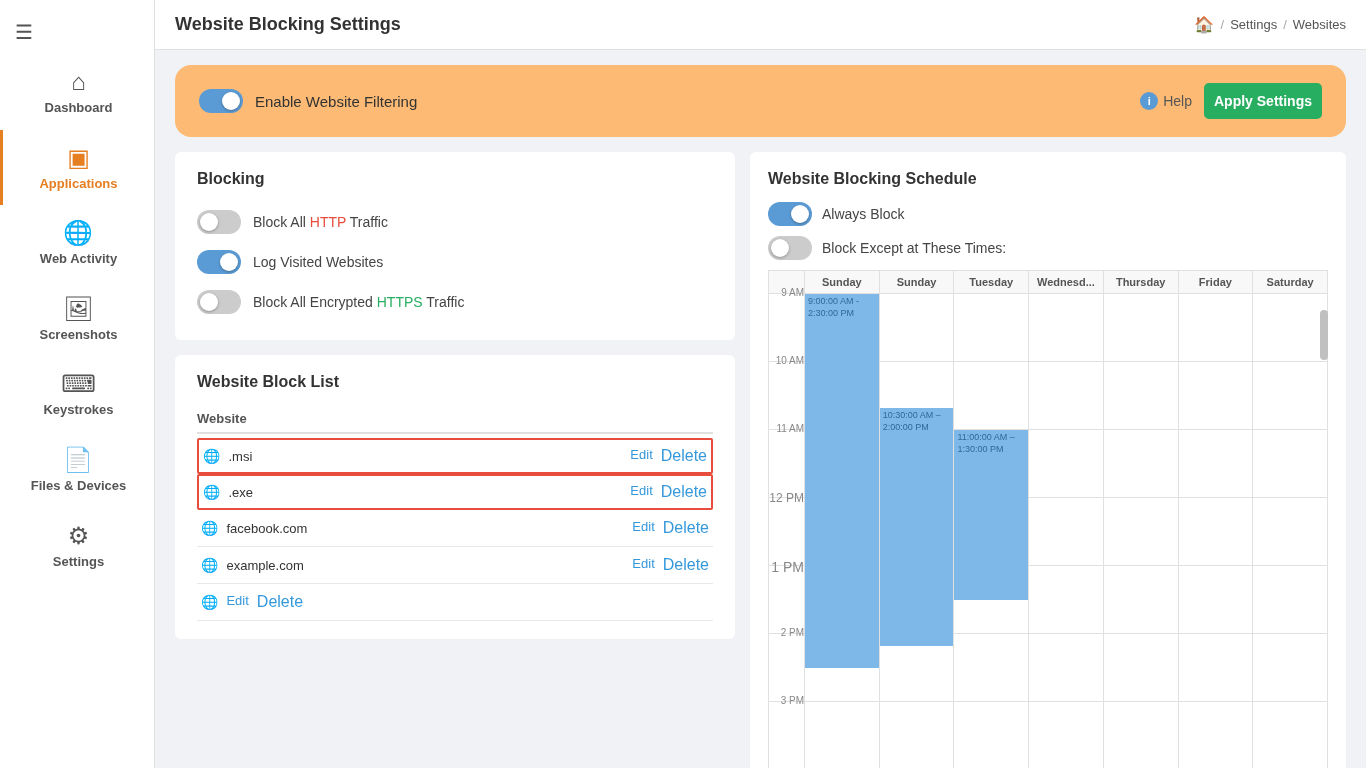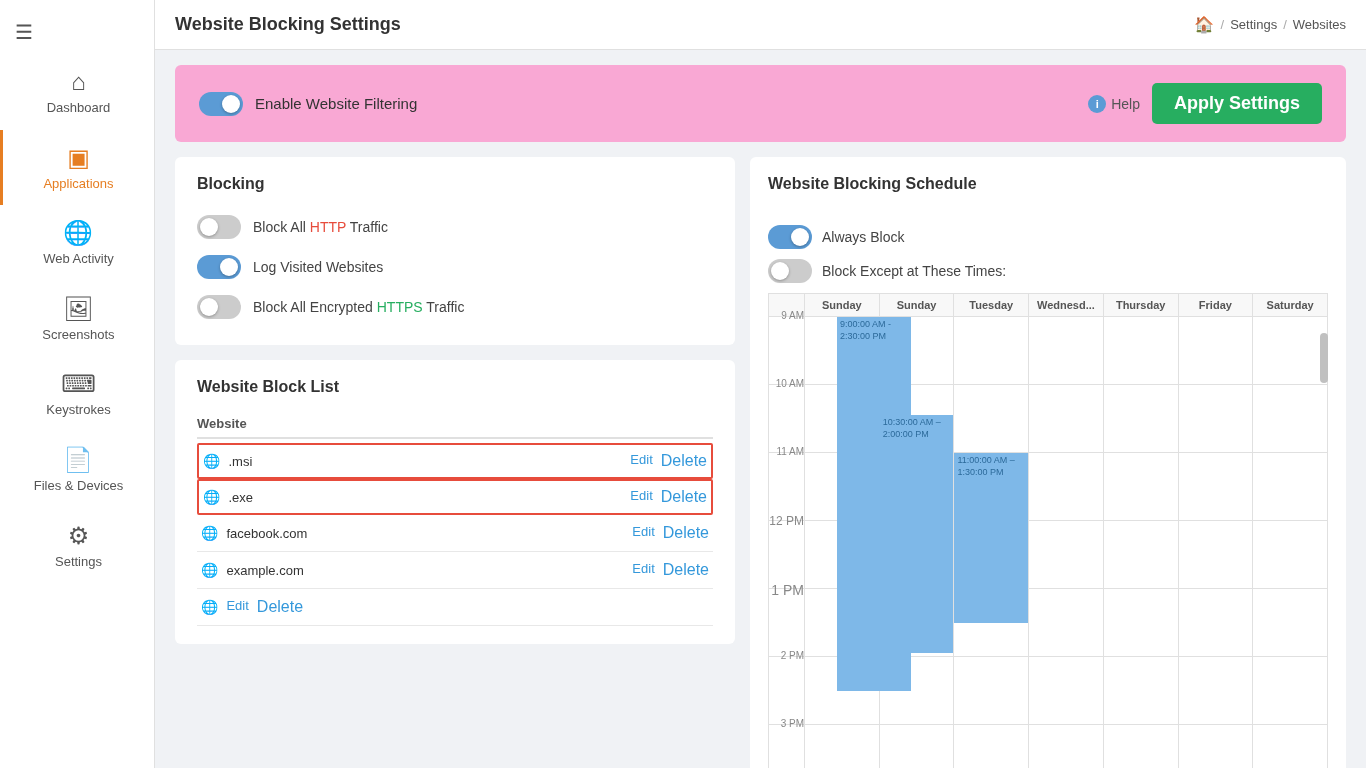--- a/index.html
+++ b/index.html
@@ -33,21 +33,21 @@
       cursor: pointer;
       color: #555;
       font-size: 13px;
       border-left: 3px solid transparent;
     }
     .sidebar-item.active { color: #e67e22; border-left-color: #e67e22; }
     .sidebar-icon {
       font-size: 24px;
       margin-bottom: 4px;
     }
-    .sidebar-label { text-align: center; line-height: 1.2; }
+    .sidebar-label { text-align: center; line-height: 1.2; font-weight: bold; }
 
     
     .main {
       flex: 1;
       display: flex;
       flex-direction: column;
       overflow: hidden;
     }
 
     
@@ -81,22 +81,22 @@
       flex: 1;
       overflow-y: auto;
       padding: 15px 20px;
       display: flex;
       flex-direction: column;
       gap: 15px;
     }
 
     
     .filter-bar {
-      background: #f9a8d4;
-      border-radius: 6px;
+      background: #fdba74;
+      border-radius: 16px;
       padding: 18px 24px;
       display: flex;
       justify-content: space-between;
     }
     .filter-left { display: flex; align-items: center; gap: 12px; }
     .filter-label { font-size: 15px; color: #333; }
     .filter-right { display: flex; align-items: center; gap: 12px; }
 
     
     .toggle-switch {
@@ -142,22 +142,22 @@
       color: #fff;
       font-size: 11px;
       display: flex; align-items: center; justify-content: center;
       font-weight: bold;
     }
     .apply-btn {
       background: #27ae60;
       color: #fff;
       border: none;
       border-radius: 5px;
-      padding: 10px 22px;
-      font-size: 18px;
+      padding: 10px 10px;
+      font-size: 14px;
       font-weight: 600;
       cursor: pointer;
     }
 
     
     .two-col {
       display: flex;
       gap: 15px;
       flex: 1;
     }
@@ -247,21 +247,21 @@
     .website-row .site-name { flex: 1; }
     .website-row .actions { display: flex; gap: 8px; }
     .edit-link { color: #3498db; cursor: pointer; font-size: 13px; }
     .delete-link { color: #3498db; cursor: pointer; font-size: 16px; }
 
     
     .schedule-title {
       font-size: 16px;
       font-weight: 600;
       color: #333;
-      margin-bottom: 32px;
+      margin-bottom: 14px;
     }
     .schedule-option {
       display: flex;
       align-items: center;
       gap: 10px;
       margin-bottom: 10px;
       font-size: 14px;
       color: #444;
     }
     .schedule-calendar {
@@ -496,34 +496,34 @@
                 <th>Wednesd...</th>
                 <th>Thursday</th>
                 <th>Friday</th>
                 <th>Saturday</th>
               </tr>
             </thead>
             <tbody id="calendar-body">
             <tr>
                   <td class="time-label-cell"><span style="font-size: 10px; color: rgb(136, 136, 136);">9 AM</span></td>
                   <td style="position: relative; height: 68px; min-width: 68px;">
-                    <div class="time-block" style="top: 0px; height: 374px; margin-left: 32px;">9:00:00 AM - 2:30:00 PM</div>
+                    <div class="time-block" style="top: 0px; height: 374px;">9:00:00 AM - 2:30:00 PM</div>
                   </td>
                   <td style="position: relative; height: 68px; min-width: 68px;"></td>
                   <td style="position: relative; height: 68px; min-width: 68px;"></td>
                   <td style="position: relative; height: 68px; min-width: 68px;"></td>
                   <td style="position: relative; height: 68px; min-width: 68px;"></td>
                   <td style="position: relative; height: 68px; min-width: 68px;"></td>
                   <td style="position: relative; height: 68px; min-width: 68px;"></td>
                 </tr>
                 <tr>
                   <td class="time-label-cell"><span style="font-size: 10px; color: rgb(136, 136, 136);">10 AM</span></td>
                   <td style="position: relative; height: 68px; min-width: 68px;"></td>
                   <td style="position: relative; height: 68px; min-width: 68px;">
-                    <div class="time-block" style="top: 30px; height: 238px;">10:30:00 AM – 2:00:00 PM</div>
+                    <div class="time-block" style="top: 46px; height: 238px;">10:30:00 AM – 2:00:00 PM</div>
                   </td>
                   <td style="position: relative; height: 68px; min-width: 68px;"></td>
                   <td style="position: relative; height: 68px; min-width: 68px;"></td>
                   <td style="position: relative; height: 68px; min-width: 68px;"></td>
                   <td style="position: relative; height: 68px; min-width: 68px;"></td>
                   <td style="position: relative; height: 68px; min-width: 68px;"></td>
                 </tr>
                 <tr>
                   <td class="time-label-cell"><span style="font-size: 10px; color: rgb(136, 136, 136);">11 AM</span></td>
                   <td style="position: relative; height: 68px; min-width: 68px;"></td>

